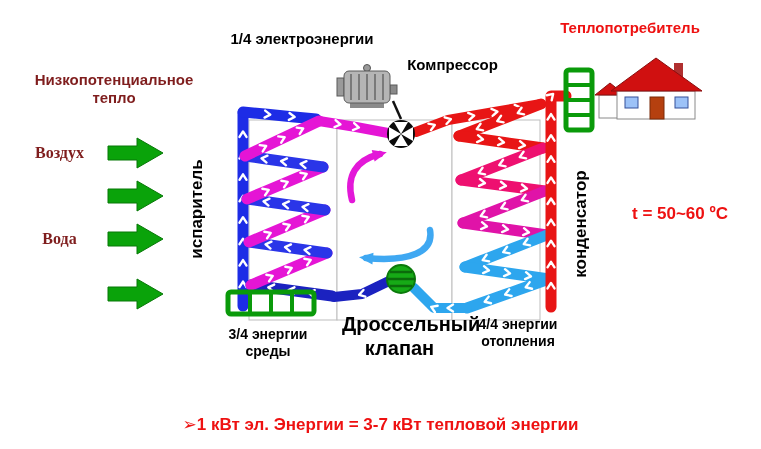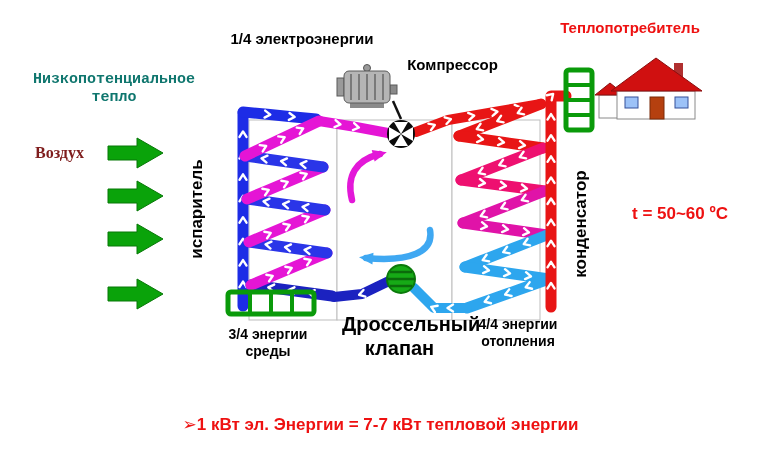--- a/index.html
+++ b/index.html
@@ -2,21 +2,21 @@
 <html><head>
 <meta charset="utf-8">
 <style>
   html,body{margin:0;padding:0;background:#fff;}
   .stage{position:relative;width:761px;height:443px;background:#ffffff;overflow:hidden;
          font-family:"Liberation Sans","DejaVu Sans",sans-serif;margin-top:8px;}
   svg.layer{position:absolute;left:0;top:0;}
   .lbl{position:absolute;font-weight:bold;text-align:center;line-height:1.18;}
   .black{color:#000000;}
   .red{color:#ee1111;text-align:center;}
-  .green{color:#0f766e;font-family:Liberation Mono, monospace;}
+  .green{color:#7f1d1d;}
   .blue{color:#7f1d1d;font-family:Liberation Serif, serif;}
   .vert{transform:rotate(-90deg);}
   .pipe{fill:none;stroke-linecap:round;stroke-linejoin:round;}
 </style>
 </head>
 <body>
 
 <div class="stage">
 
   <svg class="layer" width="761" height="449" viewBox="0 0 761 449">
@@ -139,29 +139,30 @@
 
   <div class="lbl black" style="left:400px;top:48px;width:105px;font-size:15px">Компрессор</div>
 
   <div class="lbl red" style="left:540px;top:11px;width:180px;font-size:15px">Теплопотребитель</div>
 
   <div class="lbl green" style="left:20px;top:63px;width:188px;font-size:15px">Низкопотенциальное тепло</div>
 
   <div class="lbl blue" style="left:12px;top:136px;width:95px;font-size:16px">Воздух</div>
 
 
+  <div class="lbl blue" style="left:12px;top:222px;width:95px;font-size:16px">Вода</div>
 
 
   <div class="lbl black vert" style="left:132px;top:191px;width:130px;font-size:17px">испаритель</div>
 
   <div class="lbl black vert" style="left:506px;top:206px;width:150px;font-size:17px">конденсатор</div>
 
   <div class="lbl red" style="left:610px;top:196px;width:140px;font-size:17px">t = 50~60 ºС</div>
 
   <div class="lbl black" style="left:218px;top:318px;width:100px;font-size:14px">3/4 энергии среды</div>
 
   <div class="lbl black" style="left:342px;top:305px;width:115px;font-size:20px">Дроссельный клапан</div>
 
   <div class="lbl black" style="left:478px;top:308px;width:80px;font-size:14px">4/4 энергии отопления</div>
 
-  <div class="lbl red" style="left:0;top:407px;width:761px;font-size:17px">➢1 кВт эл. Энергии = 7-7 кВт тепловой энергии</div>
+  <div class="lbl red" style="left:0;top:407px;width:761px;font-size:17px">➢1 кВт эл. Энергии = 3-7 кВт тепловой энергии</div>
 
 </div>
 
 </body></html>

